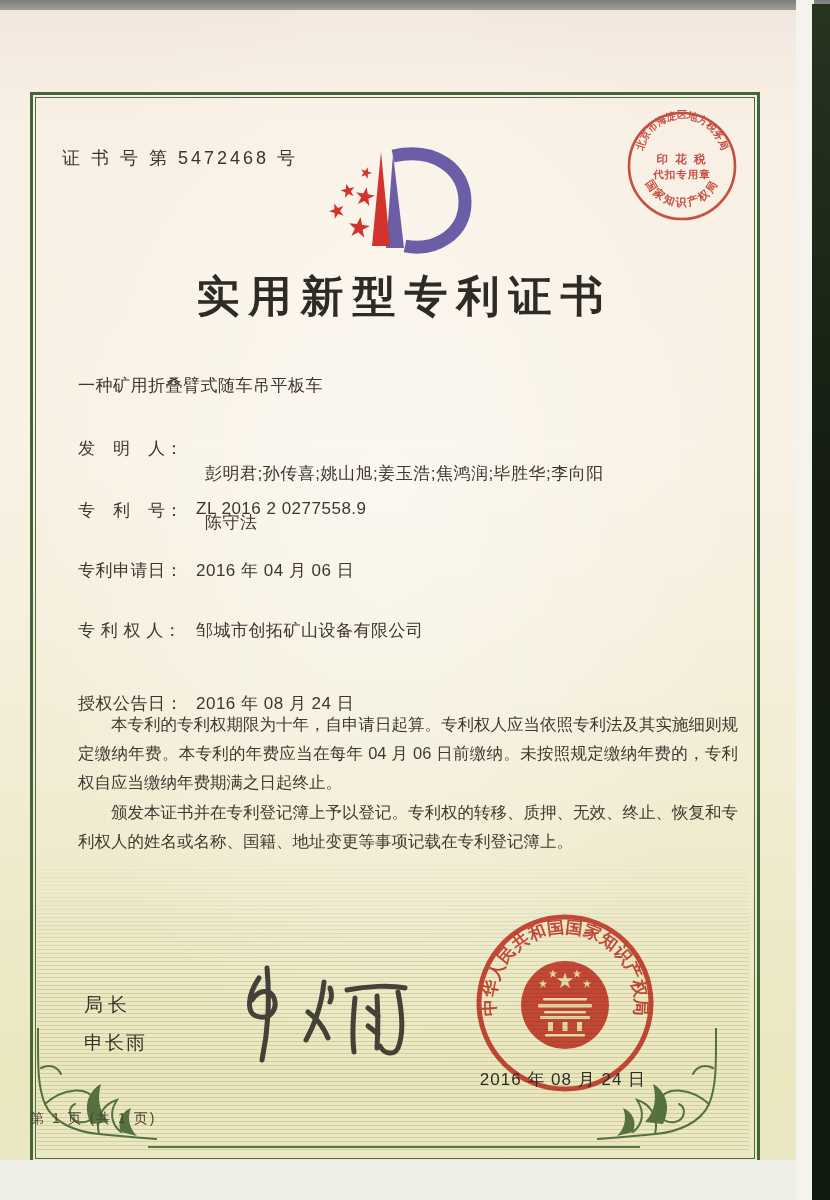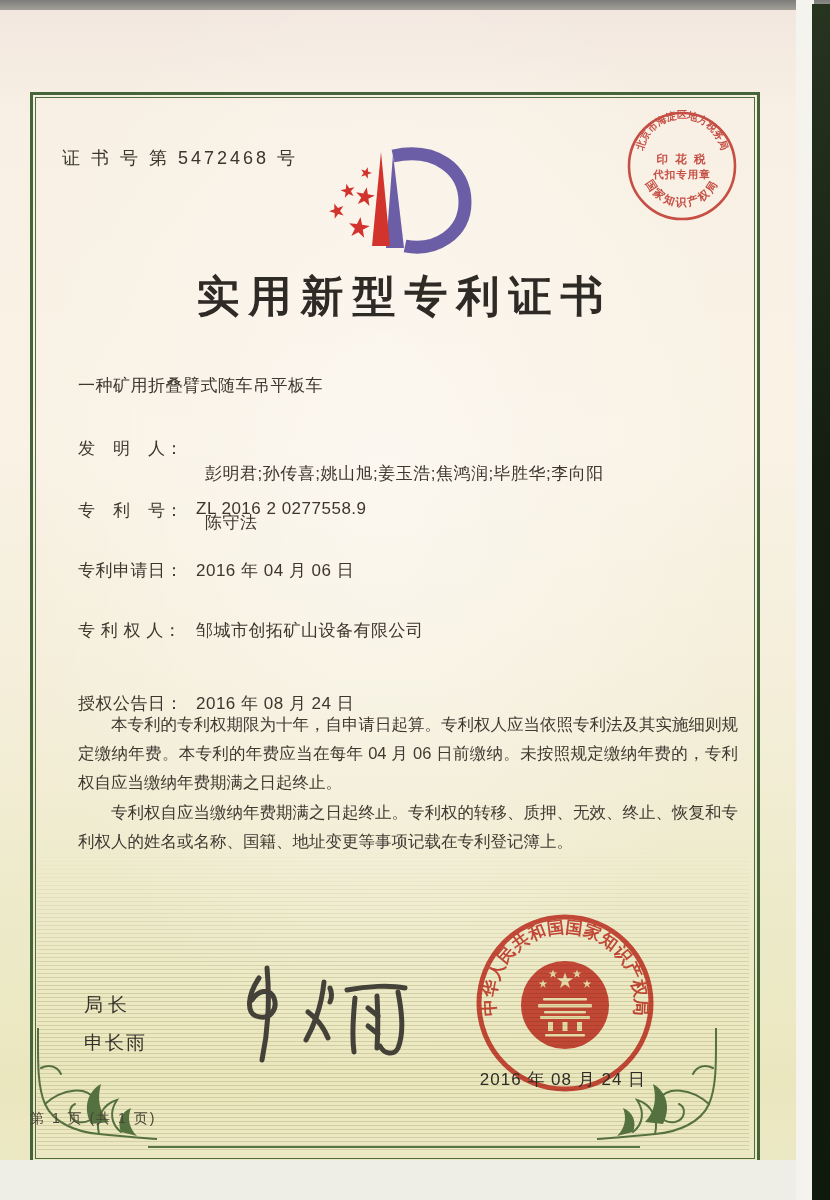--- a/index.html
+++ b/index.html
@@ -150,21 +150,21 @@
       <span class="lbl">专 利 权 人：</span>
       <span class="val">邹城市创拓矿山设备有限公司</span>
     </div>
     <div class="row r-grant">
       <span class="lbl">授权公告日：</span>
       <span class="val">2016 年 08 月 24 日</span>
     </div>
 
     <div class="paras">
       <p>本专利的专利权期限为十年，自申请日起算。专利权人应当依照专利法及其实施细则规定缴纳年费。本专利的年费应当在每年 04 月 06 日前缴纳。未按照规定缴纳年费的，专利权自应当缴纳年费期满之日起终止。</p>
-      <p>专利权自应当缴纳年费期满之日起终止。专利权的转移、质押、无效、终止、恢复和专利权人的姓名或名称、国籍、地址变更等事项记载在专利登记簿上。</p>
+      <p>颁发本证书并在专利登记簿上予以登记。专利权的转移、质押、无效、终止、恢复和专利权人的姓名或名称、国籍、地址变更等事项记载在专利登记簿上。</p>
     </div>
 
     <div class="director-title">局长</div>
     <div class="director-name">申长雨</div>
 
     <svg class="signature" width="200" height="105" viewBox="0 0 200 105">
       <g stroke="#33302b" stroke-width="5" fill="none" stroke-linecap="round" opacity="0.9">
         <path d="M47,18 C36,34 34,52 44,56 C58,61 66,49 62,38 C58,28 46,30 40,40"></path>
         <path d="M55,8 C57,30 58,62 50,100"></path>
         <path d="M112,22 C110,42 104,62 94,80"></path>

